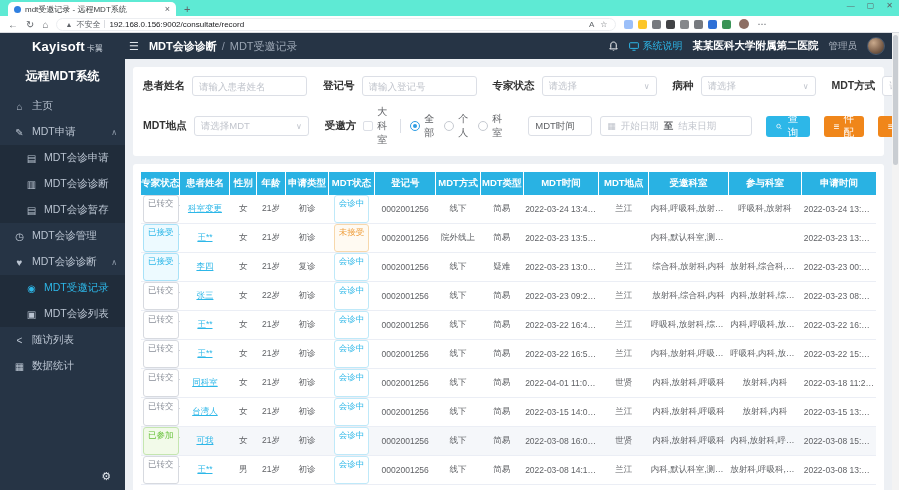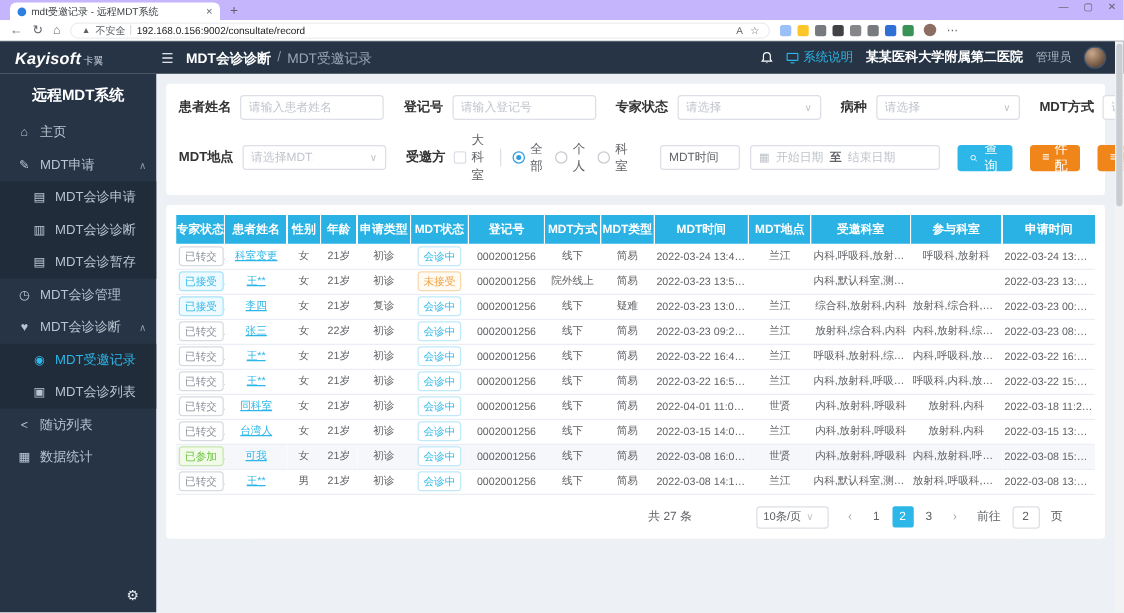--- a/index.html
+++ b/index.html
@@ -2,42 +2,42 @@
 <html><head>
 <meta charset="utf-8">
 <style>
   * { box-sizing: border-box; margin: 0; padding: 0; }
   body {
     width: 899px; height: 490px; overflow: hidden; position: relative;
     font-family: "Liberation Sans", "DejaVu Sans", sans-serif;
     background: #edf0f4;
   }
   
-  .tabstrip { height: 16px; background: #c4b5fd; display: flex; align-items: flex-end; padding-left: 8px; position: relative; }
+  .tabstrip { height: 16px; background: #5eead4; display: flex; align-items: flex-end; padding-left: 8px; position: relative; }
   .tab { width: 168px; height: 14px; background: #fff; border-radius: 5px 5px 0 0; display: flex; align-items: center; gap: 4px; padding: 0 6px; font-size: 8px; color: #3c4043; }
   .favicon { width: 7px; height: 7px; border-radius: 50%; background: #2f7fe0; flex: none; }
   .tab-title { white-space: nowrap; overflow: hidden; text-overflow: ellipsis; flex: 1; }
   .tab-close { color: #5f6368; font-size: 9px; cursor: pointer; }
   .newtab { font-size: 11px; color: #5f6368; margin-left: 8px; line-height: 14px; }
   .wincontrols { position: absolute; right: 6px; top: 1px; display: flex; gap: 12px; font-size: 8px; color: #5f6368; }
   .urlbar { height: 17px; background: #fff; display: flex; align-items: center; padding: 0 8px; gap: 8px; border-bottom: 1px solid #dadce0; }
   .nav { font-size: 10px; color: #5f6368; }
   .addressbox { flex: 1; height: 13px; border-radius: 7px; background: #fff; border: 1px solid #eceef1; display: flex; align-items: center; padding: 0 8px; gap: 4px; font-size: 8px; color: #5f6368; max-width: 560px; }
   .warn-icon { font-size: 7px; color: #5f6368; }
   .sep-v { width: 1px; height: 8px; background: #dadce0; }
   .url { color: #202124; }
   .abox-right { margin-left: auto; display: flex; gap: 6px; align-items: center; font-size: 8px; color: #5f6368; }
   .ext-row { display: flex; align-items: center; gap: 5px; }
   .ext-icon { width: 9px; height: 9px; border-radius: 2px; opacity: .85; }
   .profile-dot { width: 10px; height: 10px; border-radius: 50%; background: #8d6e63; }
   .more-dots { font-size: 9px; color: #5f6368; }
   
   .app-header { position: absolute; left: 0; top: 33px; width: 899px; height: 26px; background: #263445; display: flex; align-items: center; color: #fff; }
   .logo-wrap { width: 125px; flex: none; padding-left: 12px; display: flex; align-items: baseline; }
-  .logo { font-size: 13px; font-weight: bold; font-style: italic; letter-spacing: .2px; }
+  .logo { font-size: 13px; font-weight: bold; letter-spacing: .2px; margin-left: 20px; }
   .logo-suffix { font-size: 8px; color: #c7cfd9; margin-left: 2px; }
   .collapse-icon { font-size: 11px; color: #dfe4ea; margin: 0 10px 0 4px; }
   .crumb-1 { font-size: 11px; font-weight: bold; color: #fff; }
   .crumb-sep { font-size: 11px; color: #8a95a5; margin: 0 5px; }
   .crumb-2 { font-size: 11px; color: #9aa5b3; }
   .header-right { margin-left: auto; display: flex; align-items: center; gap: 10px; padding-right: 14px; }
   .bell-icon svg { display: block; }
   .sysinfo { display: flex; align-items: center; gap: 4px; color: #2db7e8; font-size: 10px; }
   .hospital { font-size: 10.5px; font-weight: bold; color: #fff; }
   .role { font-size: 9.5px; color: #aeb6c2; }
@@ -82,21 +82,21 @@
   .btn-cyan { background: #2db7e8; margin-left: 4px; }
   .btn-orange { background: #f0861a; margin-left: 14px; }
   .btn .bicon { font-size: 10px; }
   
   .table-card { margin-top: 8px; padding: 8px 8px 8px; }
   table { width: 100%; border-collapse: collapse; table-layout: fixed; }
   thead th { background: #29b2e3; color: #fff; font-size: 9.5px; font-weight: bold; height: 23px; border-right: 1px solid rgba(255,255,255,.45); white-space: nowrap; overflow: hidden; }
   thead th:last-child { border-right: none; }
   tbody td { height: 20px; text-align: center; font-size: 8.5px; color: #606266; border-bottom: 1px solid #ebeef5; white-space: nowrap; overflow: hidden; text-overflow: ellipsis; padding: 0 2px; }
   tbody tr.hl { background: #f5f7fa; }
-  .tag { display: inline-block; padding: 0 4px; height: 16px; line-height: 14px; border: 1px solid #d7dae0; border-radius: 3px; font-size: 8.5px; background: #fff; color: #8a8f99; }
+  .tag { display: inline-block; padding: 0 4px; height: 28px; line-height: 14px; border: 1px solid #d7dae0; border-radius: 3px; font-size: 8.5px; background: #fff; color: #8a8f99; }
   .tag.cyan { color: #2db7e8; border-color: #a9e2f8; background: #edfaff; }
   .tag.green { color: #67c23a; border-color: #c5e6b0; background: #f2fae9; }
   .tag.info { color: #2db7e8; border-color: #bfe9f9; background: #fff; }
   .tag.warn { color: #efa041; border-color: #f7d8ac; background: #fffaf2; }
   .name-link { color: #2db7e8; text-decoration: underline; cursor: pointer; }
   
   .pagination { display: flex; align-items: center; justify-content: flex-end; gap: 9px; margin-top: 9px; padding-right: 26px; font-size: 9.5px; color: #606266; }
   .psize { width: 58px; height: 18px; border: 1px solid #dcdfe6; border-radius: 3px; display: flex; align-items: center; justify-content: flex-start; padding: 0 5px; font-size: 9px; color: #606266; margin-left: 42px; }
   .pbtn { min-width: 17px; height: 17px; line-height: 17px; text-align: center; border-radius: 2px; color: #606266; cursor: pointer; font-size: 9.5px; }
   .pbtn.arrow { color: #a4a9b0; }

